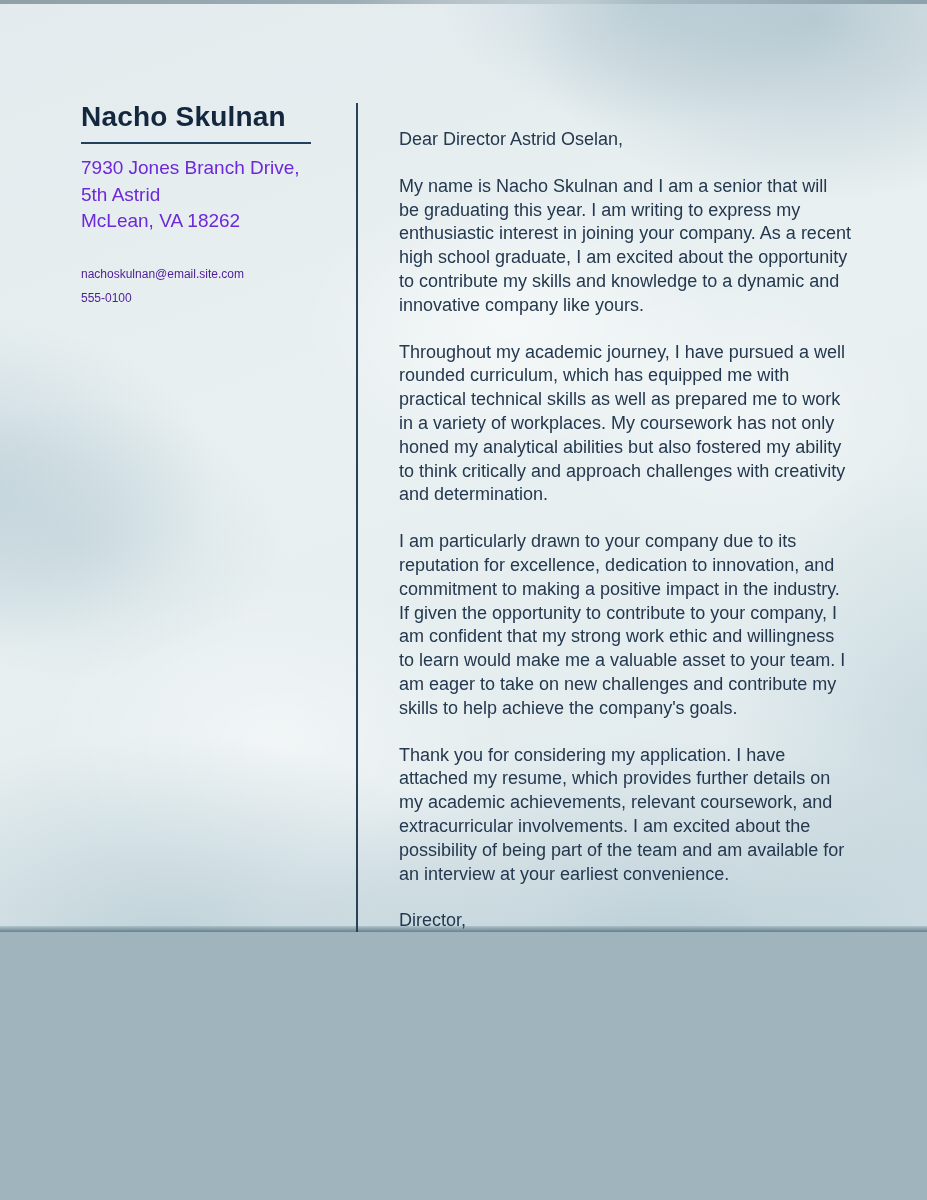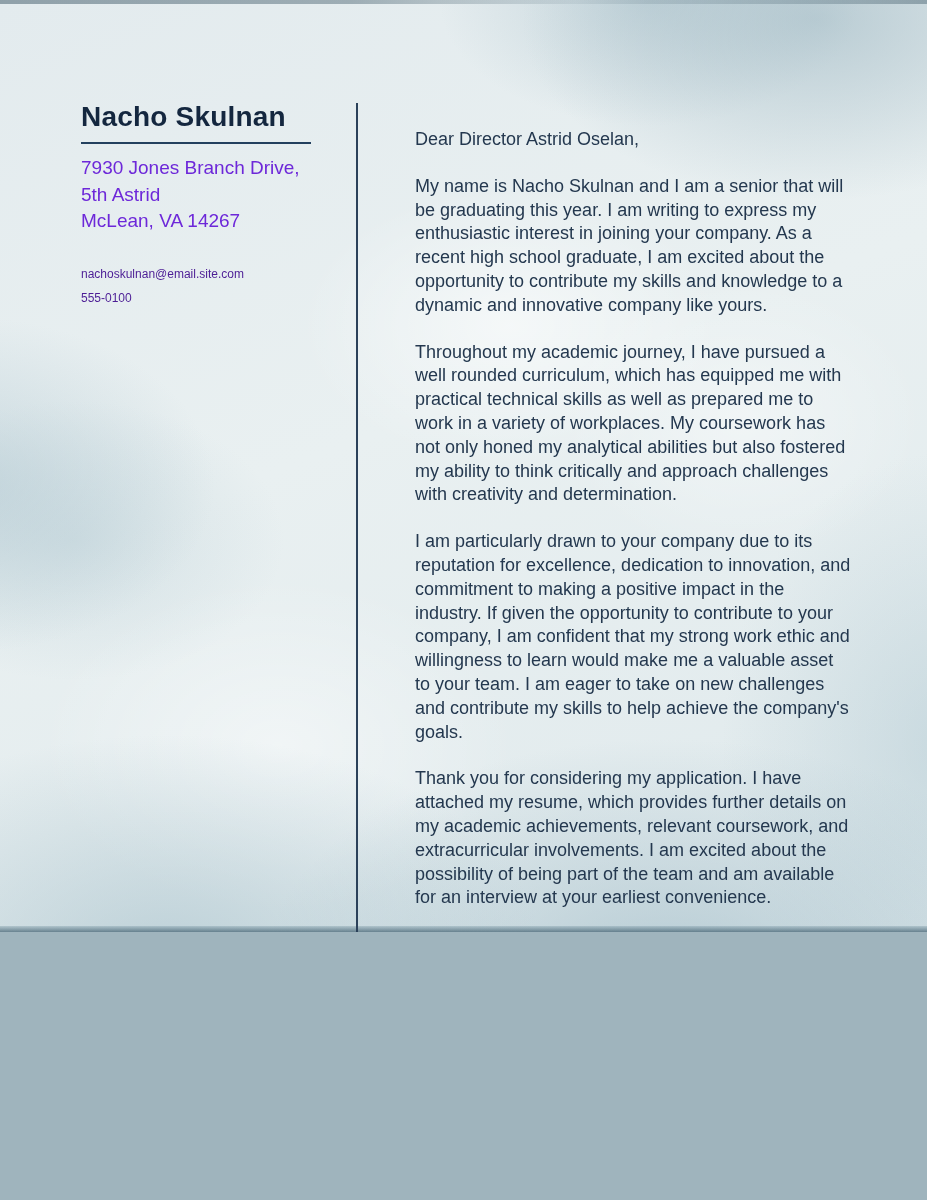--- a/index.html
+++ b/index.html
@@ -95,21 +95,21 @@
   .letter {
     position: absolute;
     left: 399px;
     top: 128px;
     width: 452px;
     font-size: 18px;
     line-height: 23.8px;
     color: #24384f;
   }
   .letter p {
-    margin: 0 0 23px 16px;
+    margin: 0 0 23px 0;
   }
   .letter p.closing {
     margin-bottom: 6px;
   }
   .signature {
     display: inline-block;
     font-family: "DejaVu Serif", serif;
     font-style: italic;
     font-size: 27px;
     letter-spacing: 2px;
@@ -126,21 +126,21 @@
   <div class="watercolor"></div>
   <div class="edge-top"></div>
   <div class="edge-bottom"></div>
 
   <div class="sidebar">
     <div class="sender-name">Nacho Skulnan</div>
     <div class="name-rule"></div>
     <div class="sender-address">
       <div>7930 Jones Branch Drive,</div>
       <div>5th Astrid</div>
-      <div>McLean, VA 14267</div>
+      <div>McLean, VA 18262</div>
     </div>
     <div class="sender-contact">
       <div>nachoskulnan@email.site.com</div>
       <div>555-0100</div>
     </div>
   </div>
 
   <div class="divider"></div>
 
   <div class="letter">

